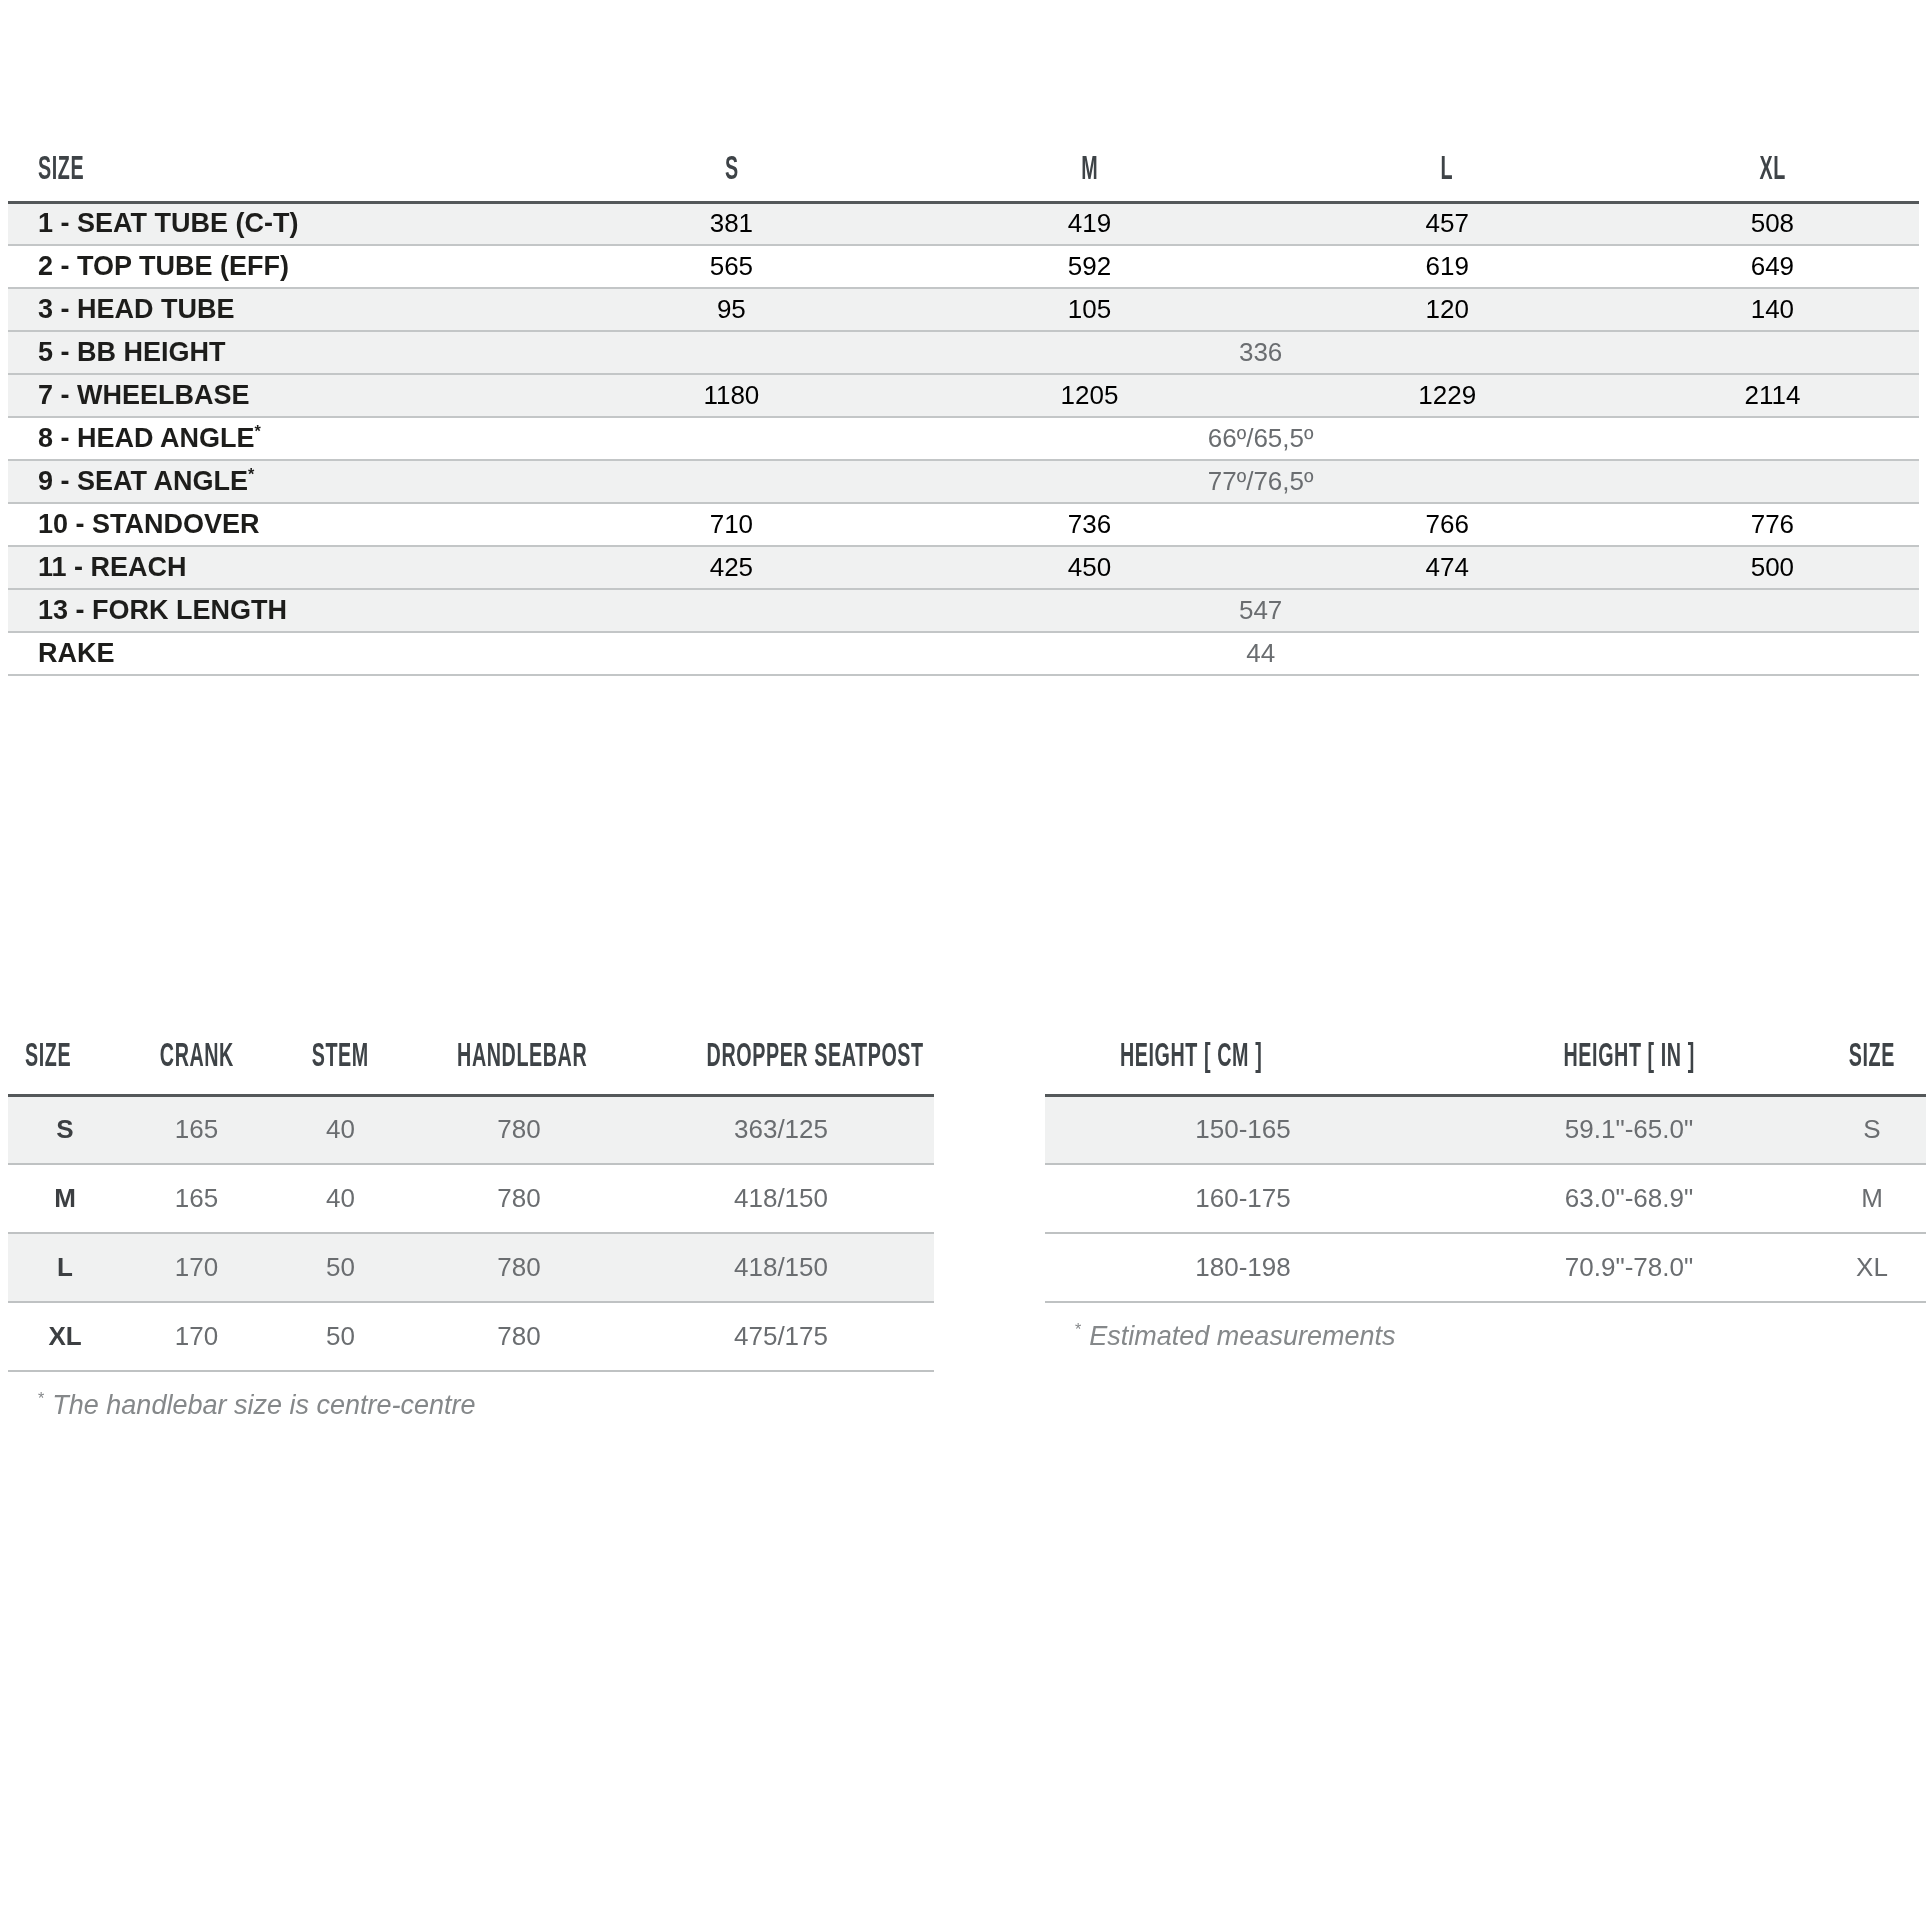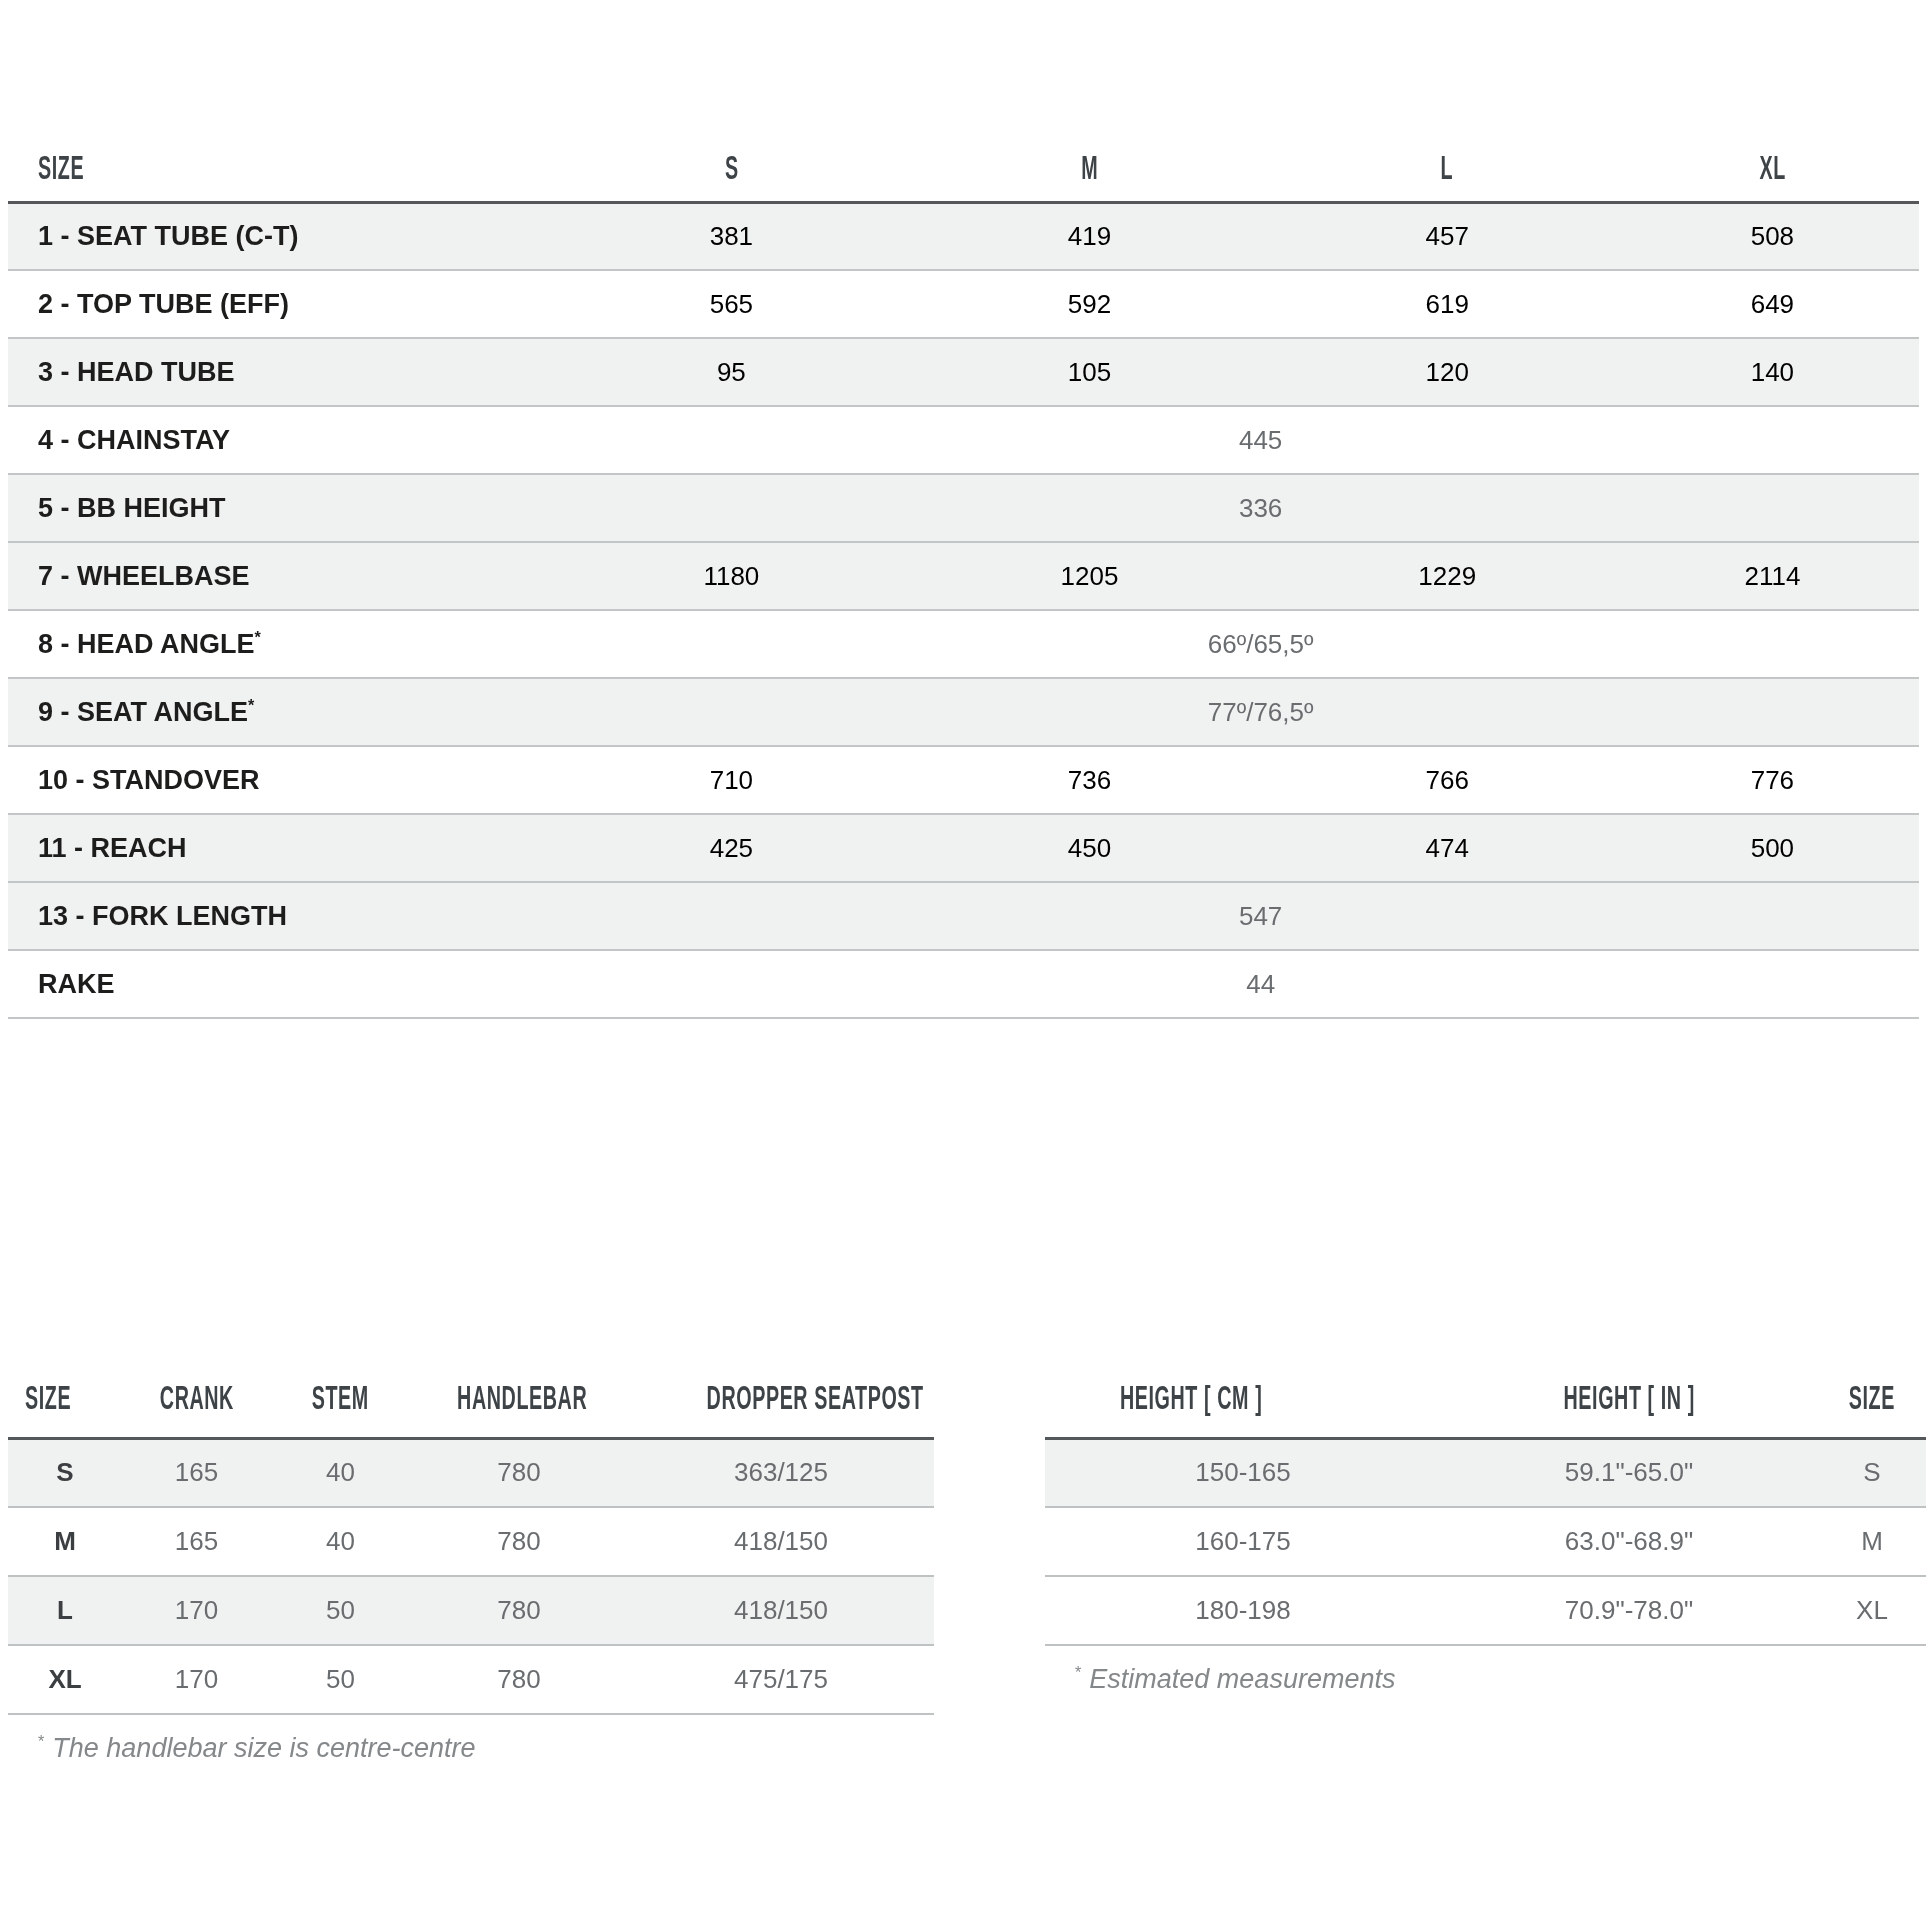--- a/index.html
+++ b/index.html
@@ -20,21 +20,21 @@
     border-bottom: 3px solid #54585a; font-weight: normal;
   }
   .geo thead th:first-child { text-align: left; padding-left: 30px; }
   .cond {
     display: inline-block; white-space: nowrap;
     font-size: 34px; font-weight: 700; color: #3e4347;
     letter-spacing: 1px;
     transform: scaleX(0.58); transform-origin: center center;
   }
   th:first-child .cond { transform-origin: left center; }
-  .geo tbody tr { height: 68px; border-bottom: 2px solid #c3c6c7; }
+  .geo tbody tr { height: 43px; border-bottom: 2px solid #c3c6c7; }
   .geo tbody tr.shade { background: #f0f1f1; }
   .geo td.label {
     font-size: 27px; font-weight: 700; color: #1d1d1b;
     padding-left: 30px; white-space: nowrap;
   }
   .geo td.val { font-size: 26px; color: #000000; text-align: center; }
   .geo td.span-val { font-size: 26px; color: #6a6d70; text-align: center; padding-left: 50px; }
   sup.mark { font-size: 60%; vertical-align: super; line-height: 0; }
 
   
@@ -95,24 +95,20 @@
           <td class="val">592</td>
           <td class="val">619</td>
           <td class="val">649</td>
         </tr>
         <tr class="shade">
           <td class="label">3 - HEAD TUBE</td>
           <td class="val">95</td>
           <td class="val">105</td>
           <td class="val">120</td>
           <td class="val">140</td>
-        </tr>
-        <tr>
-          <td class="label">4 - CHAINSTAY</td>
-          <td class="span-val" colspan="4">445</td>
         </tr>
         <tr class="shade">
           <td class="label">5 - BB HEIGHT</td>
           <td class="span-val" colspan="4">336</td>
         </tr>
         <tr class="shade">
           <td class="label">7 - WHEELBASE</td>
           <td class="val">1180</td>
           <td class="val">1205</td>
           <td class="val">1229</td>

